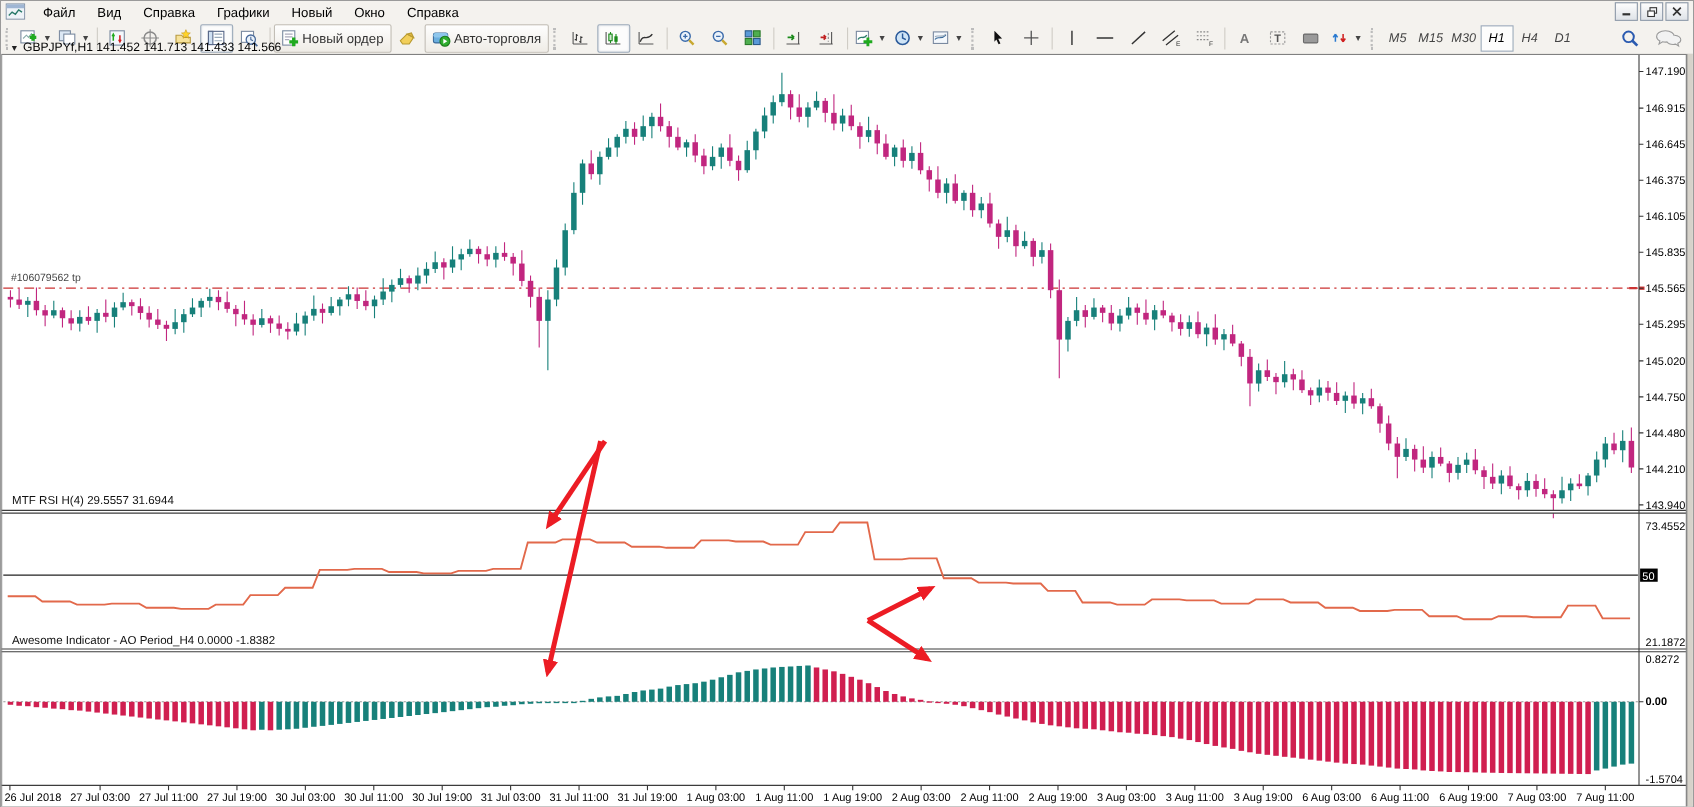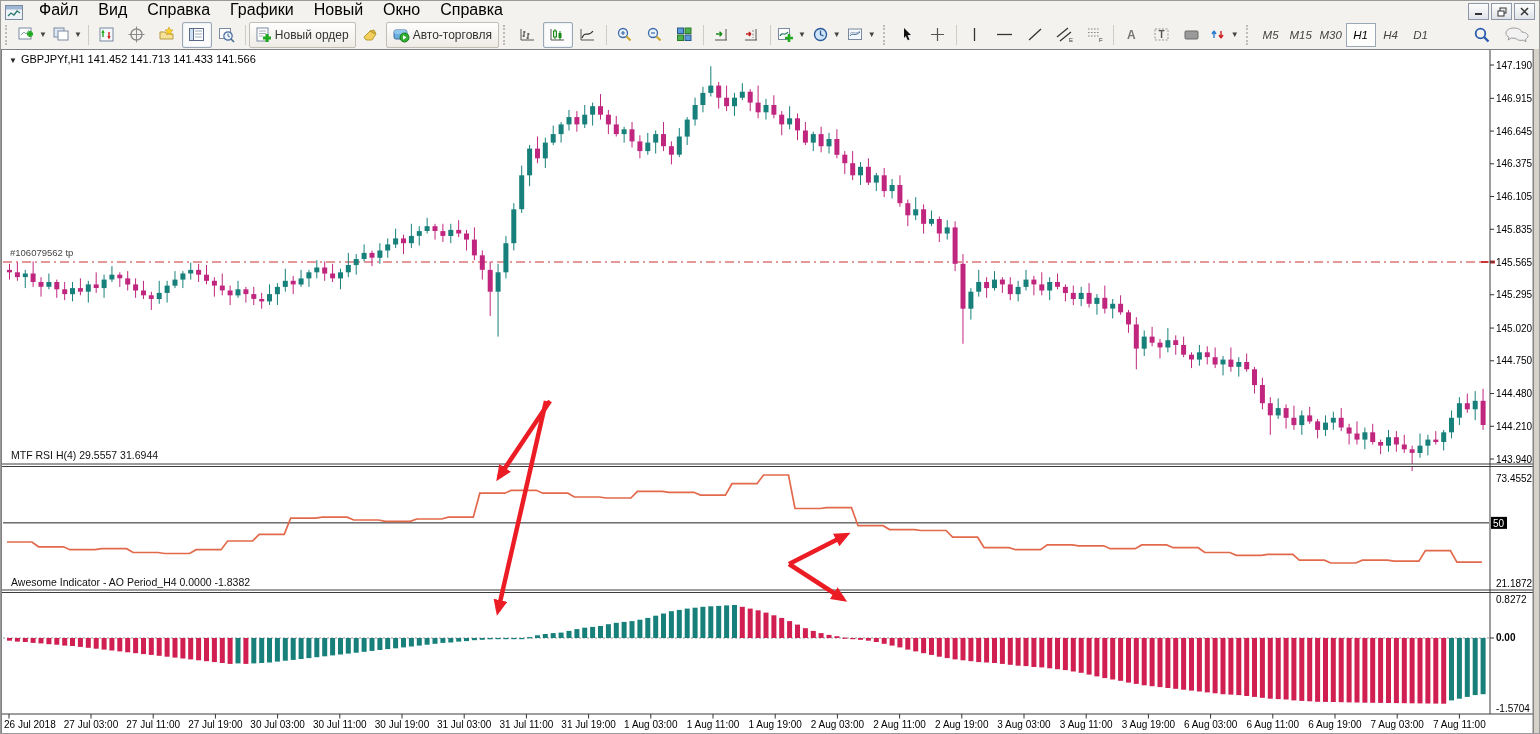--- a/index.html
+++ b/index.html
@@ -1,21 +1,21 @@
 <!DOCTYPE html>
 <html><head>
 <meta charset="utf-8">
 <style>
   html,body{margin:0;padding:0;background:#e8e8e8;}
   .app{position:relative;width:1540px;height:734px;background:#ffffff;
        font-family:"Liberation Sans",sans-serif;overflow:hidden;
        border:1px solid #9a9a9a;box-sizing:border-box;}
   
   .menubar{position:absolute;left:0;top:0;width:100%;height:19px;background:#f4f2ee;
-           display:flex;align-items:flex-end;font-size:16px;color:#000;border-bottom:1px solid #e2ddd4;}
+           display:flex;align-items:center;font-size:12px;color:#000;border-bottom:1px solid #e2ddd4;}
   .menubar .appicon{width:18px;height:15px;margin:0 6px 0 4px;}
   .menu-item{padding:1px 10px;cursor:default;}
   .win-controls{margin-left:auto;display:flex;gap:2px;padding-right:4px;}
   .win-btn{width:19px;height:15px;background:linear-gradient(#fdfdfd,#dfe3e8);border:1px solid #8c98a8;
            display:flex;align-items:center;justify-content:center;}
   
   .toolbar{position:absolute;left:0;top:19px;width:100%;height:29px;background:#f4f2ee;
            display:flex;align-items:center;border-bottom:1px solid #8a8a8a;font-size:12px;}
   .grip{width:5px;height:20px;border-left:2px dotted #bcbcbc;margin:0 3px 0 4px;}
   .tdiv{width:1px;height:20px;background:#cfccc5;margin:0 3px;}
@@ -23,21 +23,21 @@
         border:1px solid transparent;border-radius:2px;padding:0 2px;gap:3px;color:#333;}
   .tbtn.pressed{background:#fcfcfc;border-color:#9aa8b8;box-shadow:inset 0 0 2px #c8d0da;}
   .tbtn .caret{font-size:8px;color:#444;margin-left:1px;}
   .tbtn.labeled{padding:0 6px;border-color:#c2beb6;background:linear-gradient(#fefefe,#efece6);}
   .tf-btn{height:22px;min-width:28px;display:flex;align-items:center;justify-content:center;
           font-size:11.5px;color:#444;border:1px solid transparent;font-style:italic;}
   .tf-btn.pressed{background:#fdfdfc;border-color:#9aa8b8;color:#000;}
   .toolbar-right{margin-left:auto;display:flex;align-items:center;padding-right:10px;gap:14px;}
   
   .overlay{position:absolute;z-index:5;white-space:nowrap;}
-  .chart-title{left:8px;top:52px;font-size:11px;color:#000;}
+  .chart-title{left:8px;top:36px;font-size:11px;color:#000;}
   .chart-title .tri{font-size:8px;color:#222;margin-right:4px;}
   .order-label{left:9px;top:246px;font-size:9.5px;color:#454545;}
   .rsi-label{left:10px;top:448px;font-size:10.5px;color:#111;}
   .ao-label{left:10px;top:575px;font-size:10.5px;color:#111;}
   .annotation{left:408px;top:372px;font-size:13.5px;font-weight:bold;line-height:19px;}
   svg text{font-family:"Liberation Sans",sans-serif;}
 </style>
 </head>
 <body>
 

